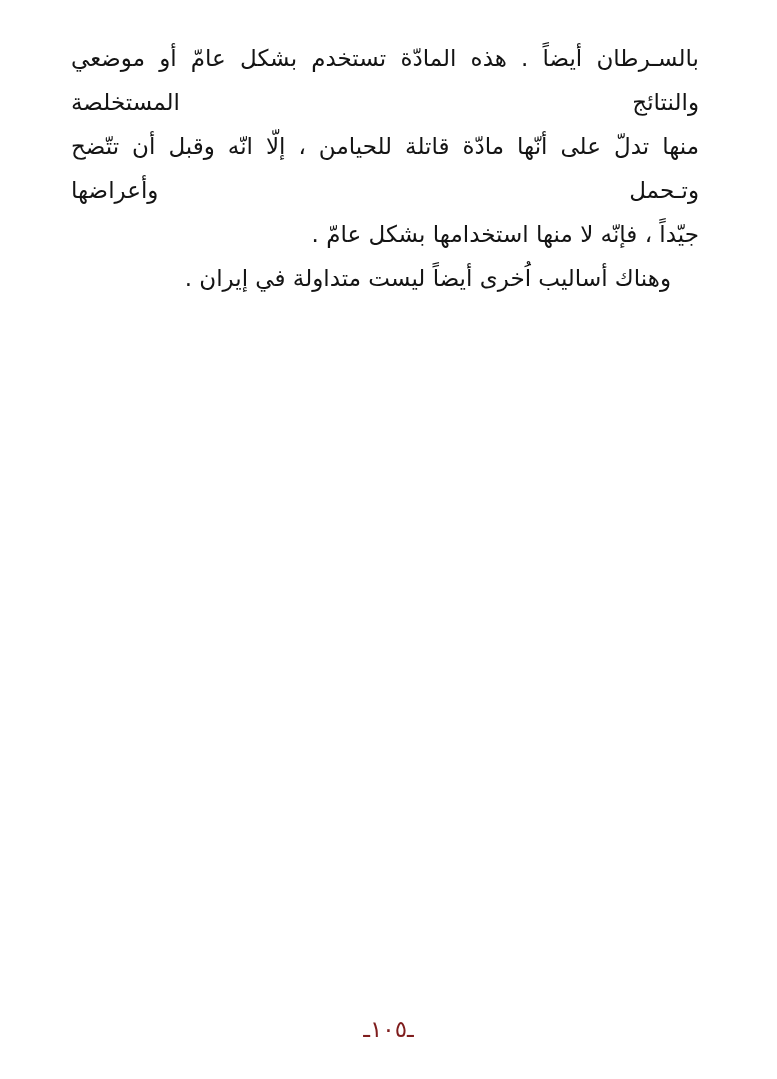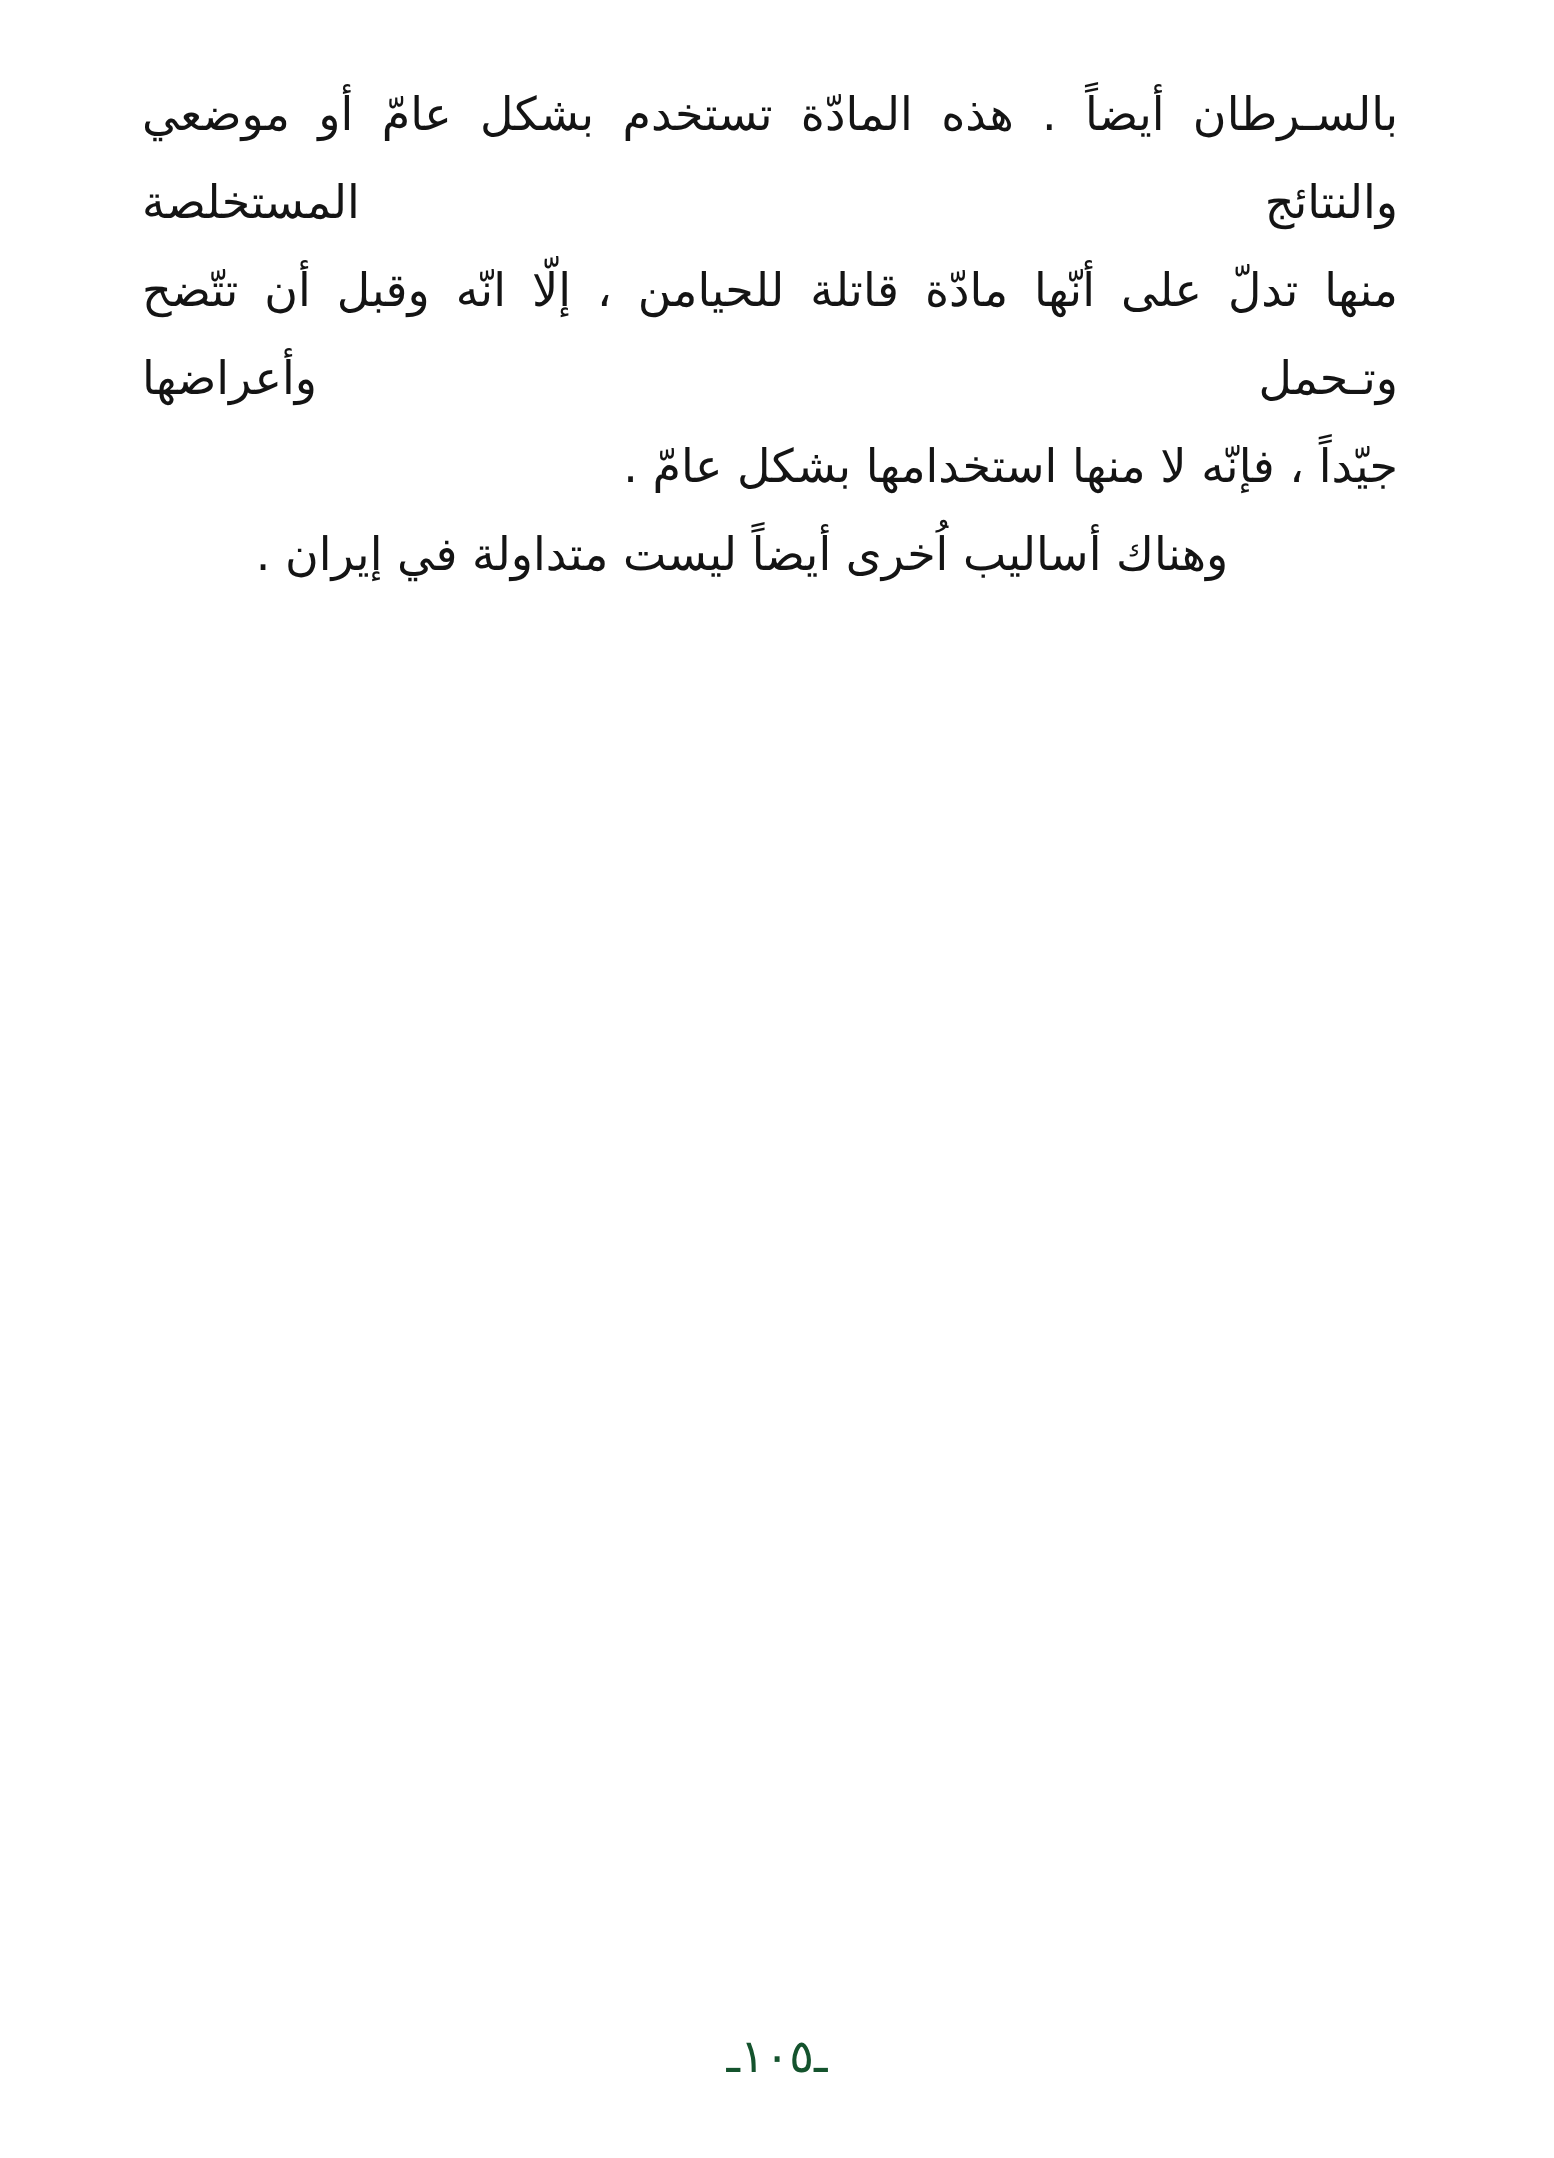--- a/index.html
+++ b/index.html
@@ -34,32 +34,31 @@
   .line.justify {
     text-align: justify;
     text-align-last: justify;
     text-justify: inter-word;
   }
   .line.last {
     text-align: right;
   }
   .line.indent {
     padding-right: 28px;
-    text-align: center;
   }
   .page-number {
     position: absolute;
     top: 1016px;
     left: 0;
     width: 100%;
     text-align: center;
     direction: rtl;
     font-size: 23px;
     letter-spacing: 1px;
-    color: #14532d;
+    color: #7f1d1d;
   }
 </style>
 </head>
 <body>
 
 <div class="page">
 
   <div class="text-block">
     <p class="line justify">بالسـرطان أيضاً . هذه المادّة تستخدم بشكل عامّ أو موضعي والنتائج المستخلصة</p>
     <p class="line justify">منها تدلّ على أنّها مادّة قاتلة للحيامن ، إلّا انّه وقبل أن تتّضح وتـحمل وأعراضها</p>

